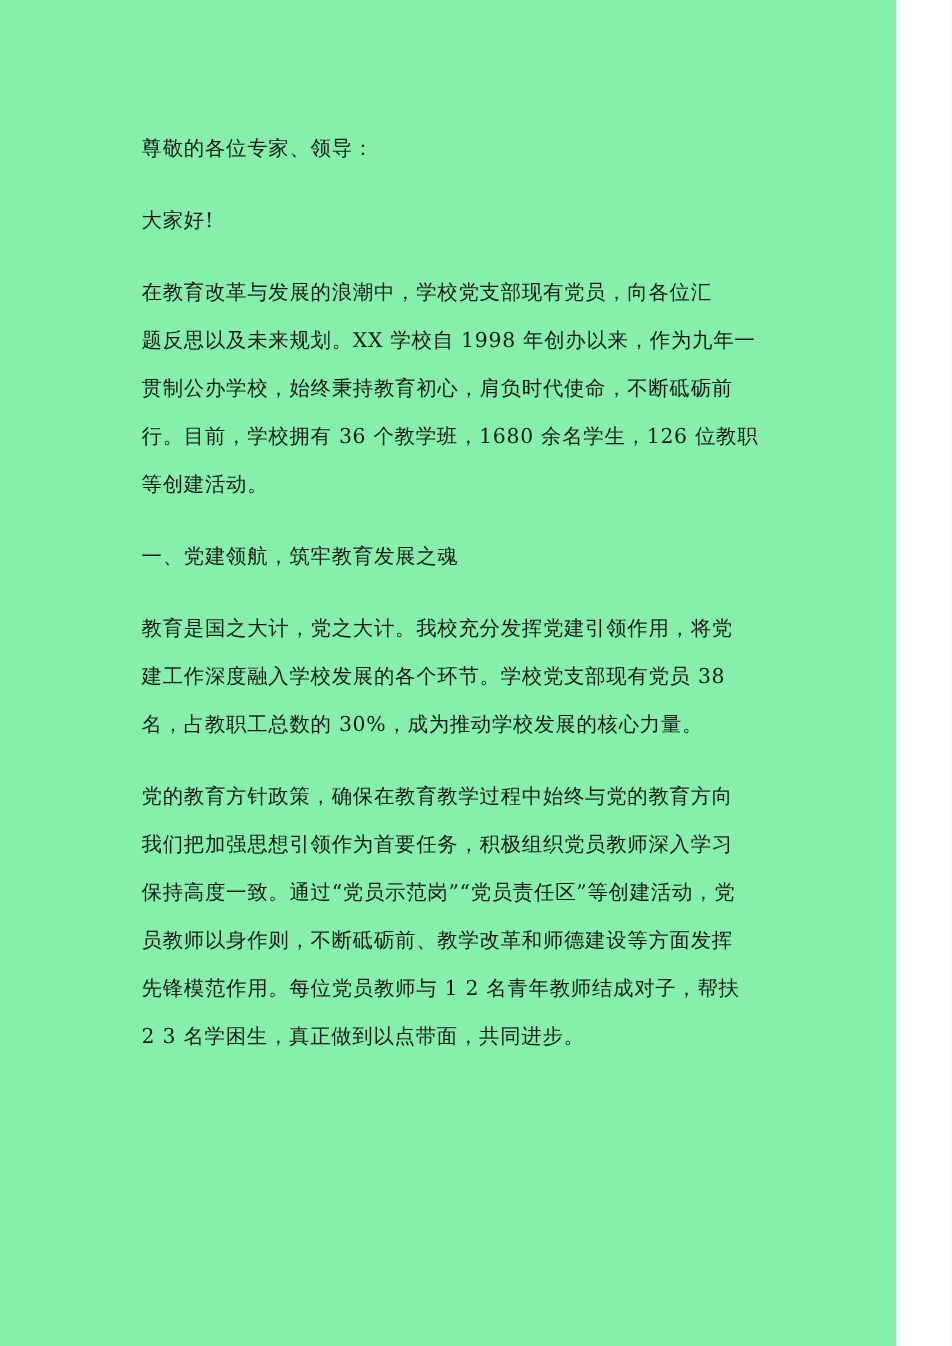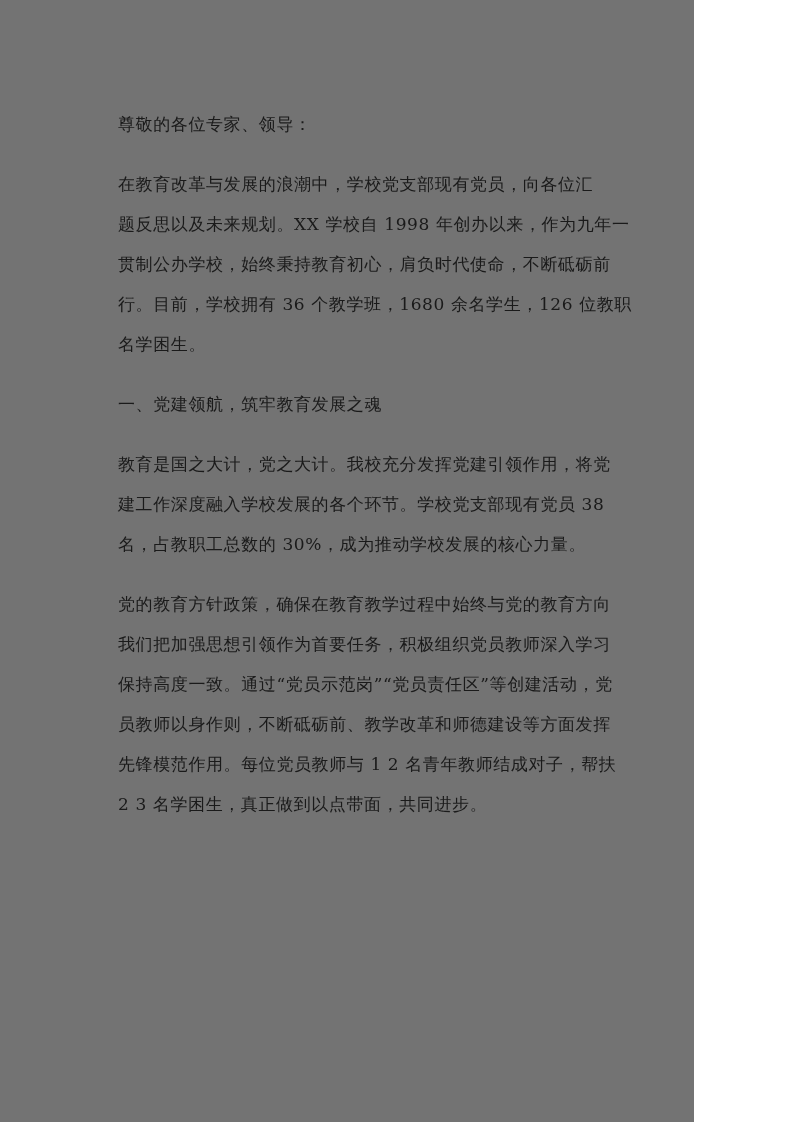--- a/index.html
+++ b/index.html
@@ -1,38 +1,39 @@
 <!DOCTYPE html>
 <html><head>
 <meta charset="utf-8">
 <style>
   html, body { margin: 0; padding: 0; background: #ffffff; }
   body { width: 793px; height: 1122px; position: relative; overflow: hidden; }
-  .page { position: absolute; left: 0; top: 0; width: 694px; height: 1122px; background: #737373; }
+  .page { position: absolute; left: 0; top: 0; width: 747px; height: 1122px; background: #86efac; }
   .content {
     position: absolute; left: 118px; top: 104px; width: 562px;
     font-family: "DejaVu Serif", "Liberation Serif", serif;
     font-size: 17px; color: #1a1a1a; line-height: 40px;
   }
   .para { margin: 0 0 20px 0; text-align: justify; text-justify: inter-character; letter-spacing: 0.6px; }
   .line { display: block; white-space: nowrap; height: 40px; }
 </style>
 </head>
 <body>
 
 <div class="page">
   <div class="content">
     <p class="para">尊敬的各位专家、领导：</p>
+    <p class="para">大家好!</p>
 
     <p class="para">
       <span class="line">在教育改革与发展的浪潮中，学校党支部现有党员，向各位汇</span>
       <span class="line">题反思以及未来规划。XX 学校自 1998 年创办以来，作为九年一</span>
       <span class="line">贯制公办学校，始终秉持教育初心，肩负时代使命，不断砥砺前</span>
       <span class="line">行。目前，学校拥有 36 个教学班，1680 余名学生，126 位教职</span>
-      <span class="line">名学困生。</span>
+      <span class="line">等创建活动。</span>
     </p>
 
     <p class="para">一、党建领航，筑牢教育发展之魂</p>
 
     <p class="para">
       <span class="line">教育是国之大计，党之大计。我校充分发挥党建引领作用，将党</span>
       <span class="line">建工作深度融入学校发展的各个环节。学校党支部现有党员 38</span>
       <span class="line">名，占教职工总数的 30%，成为推动学校发展的核心力量。</span>
     </p>
 

